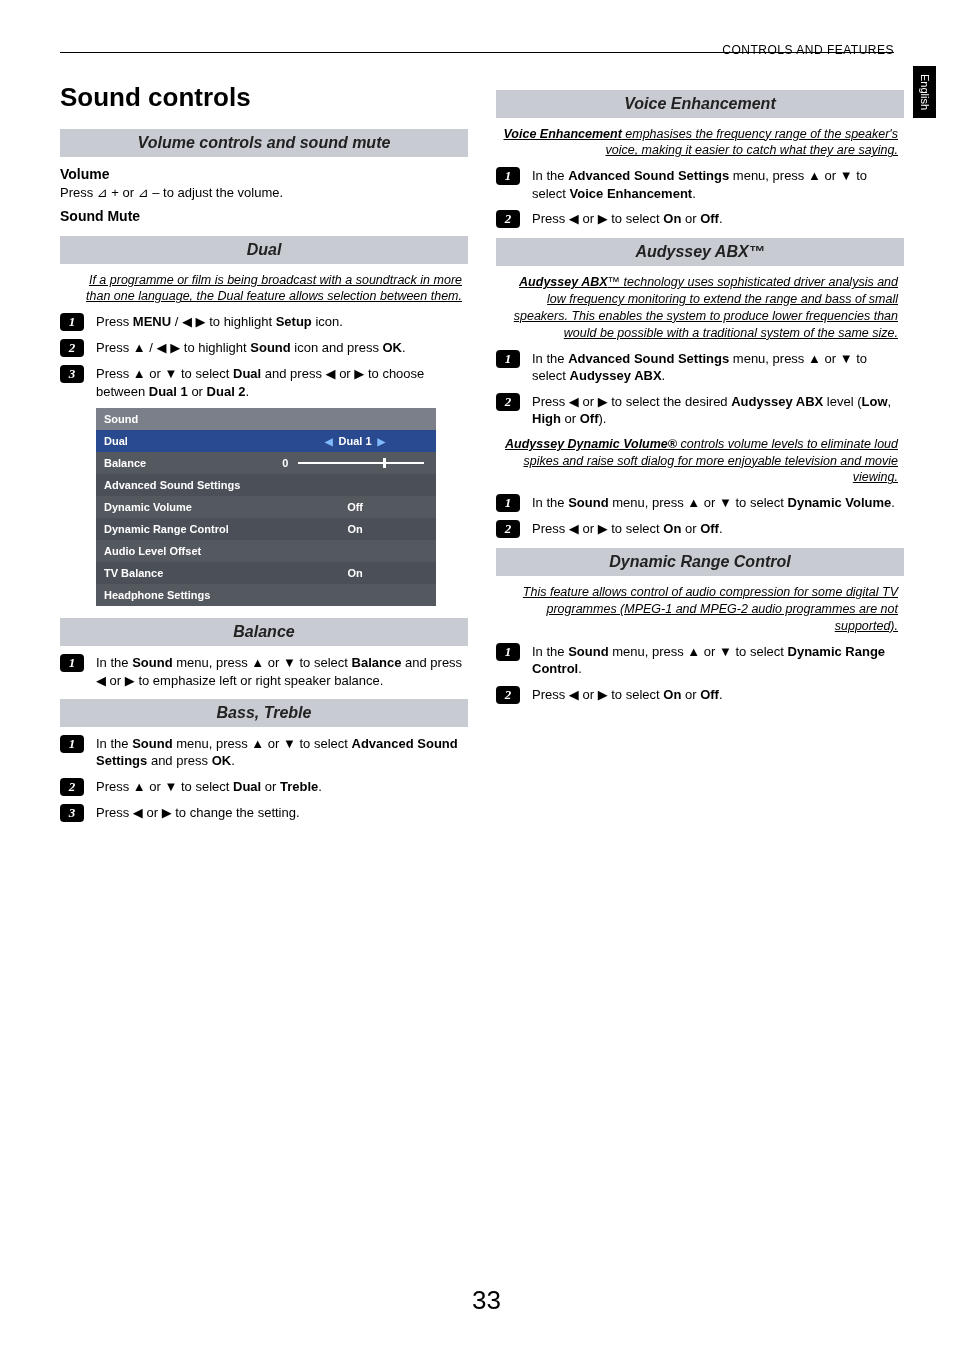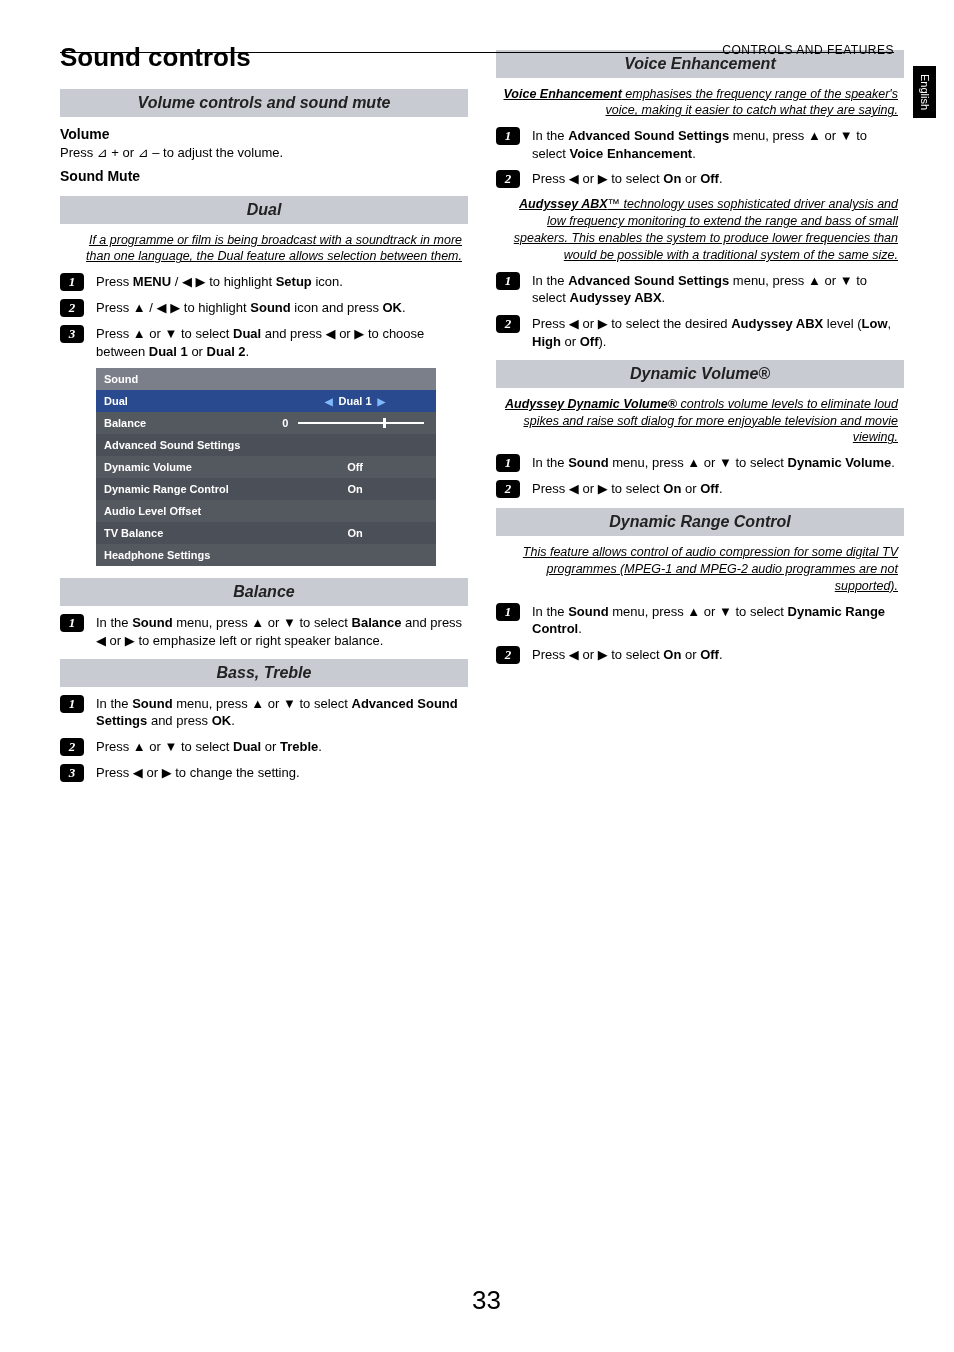--- a/index.html
+++ b/index.html
@@ -36,20 +36,21 @@
     color: #fff;
     writing-mode: vertical-rl;
     text-orientation: mixed;
     padding: 8px 4px;
     font-size: 11px;
     border-radius: 0 0 0 0;
   }
   .cols {
     display: flex;
     gap: 28px;
+    margin-top: 40px;
   }
   .col { width: 50%; }
   h1.title {
     font-size: 26px;
     font-weight: bold;
     margin-bottom: 14px;
   }
   .section-header {
     background: #c8ccd2;
     text-align: center;
@@ -292,37 +293,37 @@
         <span>In the </span><b>Advanced Sound Settings</b><span> menu, press </span><span class="arrow-up"></span><span> or </span><span class="arrow-down"></span><span> to select </span><b>Voice Enhancement</b><span>.</span>
       </div>
     </div>
     <div class="step">
       <div class="step-num">2</div>
       <div class="step-body">
         <span>Press </span><span class="arrow-left"></span><span> or </span><span class="arrow-right"></span><span> to select </span><b>On</b><span> or </span><b>Off</b><span>.</span>
       </div>
     </div>
 
+    <div class="section-header">Audyssey ABX™</div>
     <div class="italic-intro">
       <b>Audyssey ABX</b><span>™</span><span> technology uses sophisticated driver analysis and low frequency monitoring to extend the range and bass of small speakers. This enables the system to produce lower frequencies than would be possible with a traditional system of the same size.</span>
     </div>
     <div class="step">
       <div class="step-num">1</div>
       <div class="step-body">
         <span>In the </span><b>Advanced Sound Settings</b><span> menu, press </span><span class="arrow-up"></span><span> or </span><span class="arrow-down"></span><span> to select </span><b>Audyssey ABX</b><span>.</span>
       </div>
     </div>
     <div class="step">
       <div class="step-num">2</div>
       <div class="step-body">
         <span>Press </span><span class="arrow-left"></span><span> or </span><span class="arrow-right"></span><span> to select the desired </span><b>Audyssey ABX</b><span> level (</span><b>Low</b><span>, </span><b>High</b><span> or </span><b>Off</b><span>).</span>
       </div>
     </div>
 
-    <div class="section-header">Dynamic Volume®</div>
     <div class="italic-intro">
       <b>Audyssey Dynamic Volume®</b><span> controls volume levels to eliminate loud spikes and raise soft dialog for more enjoyable television and movie viewing.</span>
     </div>
     <div class="step">
       <div class="step-num">1</div>
       <div class="step-body">
         <span>In the </span><b>Sound</b><span> menu, press </span><span class="arrow-up"></span><span> or </span><span class="arrow-down"></span><span> to select </span><b>Dynamic Volume</b><span>.</span>
       </div>
     </div>
     <div class="step">

